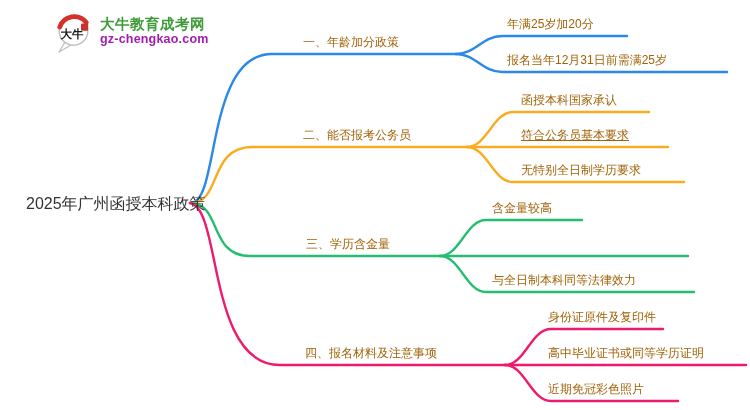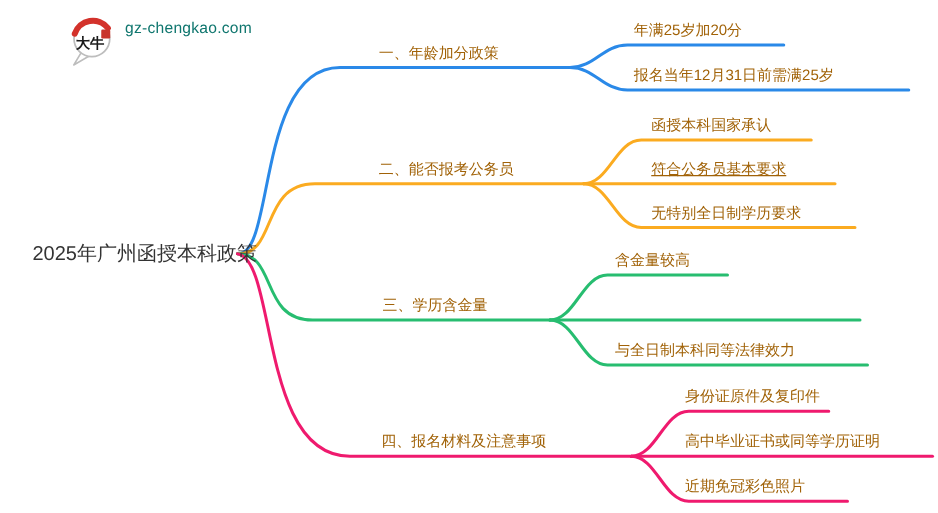--- a/index.html
+++ b/index.html
@@ -12,21 +12,21 @@
   .node{
     position:absolute;white-space:nowrap;color:#a16207;
     font-size:12px;line-height:20px;height:20px;
   }
   .root-label{font-size:16px;color:#333;margin-left:12px;}
   
   .logo{position:absolute;left:12px;top:12px;display:flex;align-items:flex-start;gap:6px;}
   .logo-badge{width:38px;height:42px;flex:0 0 auto;margin-left:44px;}
   .logo-text{padding-top:4px;}
   .logo-title{font-size:14.5px;font-weight:700;color:#3e9b37;letter-spacing:.5px;line-height:17px;}
-  .logo-url{font-size:12.5px;font-weight:400;color:#0f766e;letter-spacing:.2px;line-height:13px;}
+  .logo-url{font-size:12.5px;font-weight:700;color:#a21caf;letter-spacing:.2px;line-height:13px;}
   
   .pos-root{left:14px;top:194px;}
   .pos-b1{left:303px;top:32px;}
   .pos-b1c0{left:507px;top:14px;}
   .pos-b1c1{left:507px;top:50px;}
   .pos-b2{left:303px;top:125px;}
   .pos-b2c0{left:521px;top:90px;}
   .pos-b2c1{left:521px;top:125px;text-decoration:underline;}
   .pos-b2c2{left:521px;top:160px;}
   .pos-b3{left:306px;top:234px;}
@@ -73,20 +73,21 @@
     <div class="logo-badge">
       <svg width="38" height="42" viewBox="0 0 38 42">
         <path d="M9,30 L3,40 L15,33 Z" fill="#ffffff" stroke="#bdbdbd" stroke-width="1.2" stroke-linejoin="round"></path>
         <circle cx="17.5" cy="19" r="14.3" fill="#ffffff" stroke="#bdbdbd" stroke-width="1.4"></circle>
         <path d="M3.8,15 A15.3,15.3 0 0 1 30.3,10.4" fill="none" stroke="#d3322b" stroke-width="4.8" stroke-linecap="round"></path>
         <rect x="25" y="11.5" width="7.2" height="7.2" rx="1" fill="#c8342b"></rect>
         <text x="4.5" y="26" font-size="11.5" font-weight="700" fill="#1a1a1a">大牛</text>
       </svg>
     </div>
     <div class="logo-text">
+      <div class="logo-title">大牛教育成考网</div>
       <div class="logo-url">gz-chengkao.com</div>
     </div>
   </header>
 
   <div class="node root-label pos-root">2025年广州函授本科政策</div>
 
   <div class="node pos-b1">一、年龄加分政策</div>
   <div class="node pos-b1c0">年满25岁加20分</div>
   <div class="node pos-b1c1">报名当年12月31日前需满25岁</div>
 

